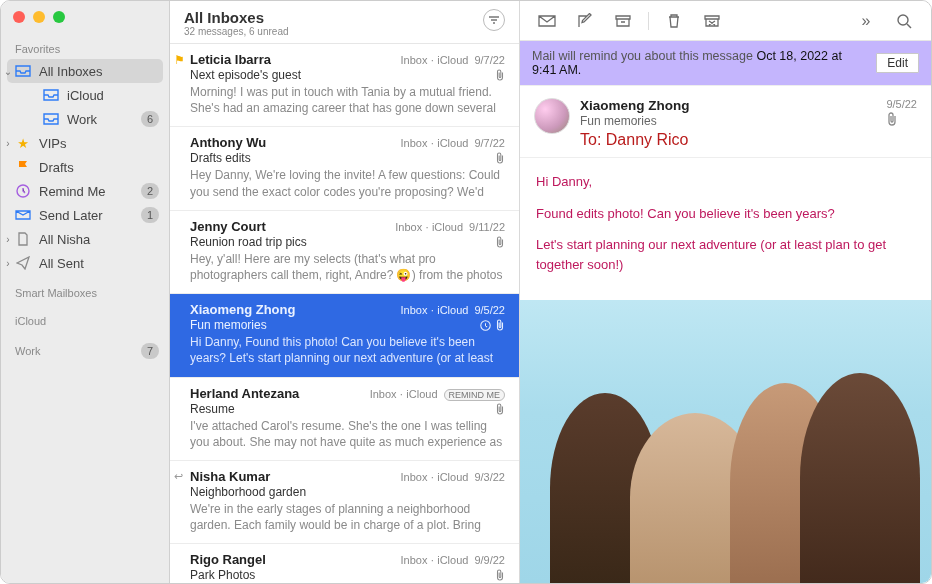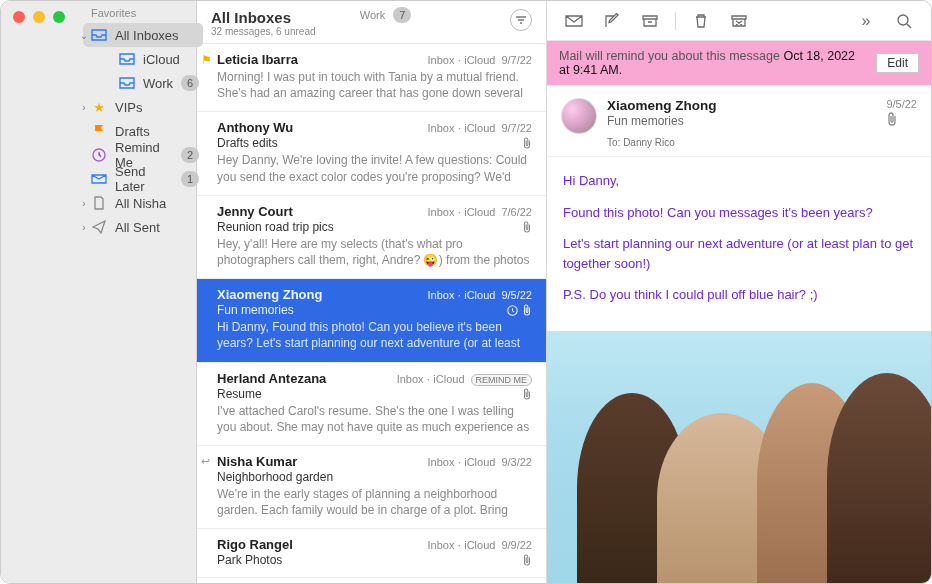--- a/index.html
+++ b/index.html
@@ -11,25 +11,25 @@
     width: 932px;
     height: 584px;
     overflow: hidden;
     border: 1px solid #ccc;
     border-radius: 10px;
   }
   .app { display: flex; height: 100%; }
 
   
   .sidebar {
-    width: 196px;
+    width: 169px;
     background: #ececec;
     border-right: 1px solid #d0d0d0;
     display: flex;
-    flex-direction: row;
+    flex-direction: column;
     font-size: 13px;
     color: #454545;
   }
   .traffic {
     display: flex; gap: 8px; padding: 10px 12px 14px 12px;
   }
   .traffic span {
     width: 12px; height: 12px; border-radius: 50%; display: inline-block;
   }
   .tl-red { background:#ff5f57; } .tl-yel{background:#febc2e;} .tl-grn{background:#28c840;}
@@ -86,33 +86,33 @@
   .reader { flex:1; display:flex; flex-direction:column; background:#fff;}
   .toolbar {
     height: 40px; display:flex; align-items:center; gap:4px; padding: 0 10px;
     border-bottom:1px solid #e6e6e6;
   }
   .tbtn { width:34px; height:26px; display:flex; align-items:center; justify-content:center; color:#6b6b6b; border-radius:5px;}
   .tsep{width:1px;height:18px;background:#ddd;margin:0 4px;}
   .tspacer{flex:1;}
   .remind-bar {
     display:flex; align-items:center; gap:8px; padding:8px 12px; font-size:12.5px; color:#555;
-    border-bottom:1px solid #eee; background:#f9a8d4;
+    border-bottom:1px solid #eee; background:#c4b5fd;
   }
   .remind-bar .date{color:#111;}
   .edit-btn { margin-left:auto; border:1px solid #c8c8c8; border-radius:1px; padding:2px 10px; font-size:12px; background:#fff; color:#333;}
   .msg-header { display:flex; gap:10px; padding:12px 14px 8px 14px; border-bottom:1px solid #eee;}
   .avatar { width:36px;height:36px;border-radius:50%; background: radial-gradient(circle at 30% 30%, #fce, #c9b 60%, #987); flex:0 0 auto; border:1px solid #ddd;}
   .mh-main{flex:1;}
   .mh-sender{font-weight:700; font-size:13.5px; color:#222;}
   .mh-subj{font-size:12px;color:#666;margin-top:1px;}
-  .mh-to{font-size:10px;color:#737373;margin-top:9px;}
+  .mh-to{font-size:16px;color:#b91c1c;margin-top:3px;}
   .mh-date{font-size:11px;color:#8a8a8a;}
   .mh-attach{color:#8a8a8a;font-size:12px;text-align:right;margin-top:2px;}
-  .body { padding: 14px 16px; font-size:13px; color:#6d28d9; line-height:1.5;}
+  .body { padding: 14px 16px; font-size:13px; color:#be185d; line-height:1.5;}
   .body p{margin-bottom:12px;}
   .photo {
     flex:1; min-height:230px;
     background: linear-gradient(180deg,#bfe7f3 0%, #a9dcec 40%, #9fd6e8 100%);
     position:relative; overflow:hidden;
   }
   .person{position:absolute; bottom:0; border-radius:50% 50% 0 0;}
   .p1{left:30px; width:110px;height:190px;background:linear-gradient(#5a3c2c,#3a2818);}
   .p2{left:110px;width:130px;height:170px;background:linear-gradient(#d7b89a,#b8946f);}
   .p3{left:210px;width:110px;height:200px;background:linear-gradient(#c79a78,#9c6f50);}
@@ -249,20 +249,30 @@
     <div class="msgs" id="msgs">
         <div class="msg">
           <span class="star">⚑</span>
           <div class="row1">
             <span class="sender">Leticia Ibarra</span>
             <span class="meta">
               <span>Inbox · iCloud</span>
               <span>9/7/22</span>
             </span>
           </div>
+          <div class="subject">
+            <span>Next episode's guest</span>
+            <span class="badges">
+              <span>
+                <svg width="10" height="12" viewBox="0 0 12 14">
+                  <path fill="none" stroke="currentColor" stroke-width="1.3" d="M9 4v6a3 3 0 11-6 0V3a2 2 0 114 0v6a1 1 0 11-2 0V4"></path>
+                </svg>
+              </span>
+            </span>
+          </div>
           <div class="preview">Morning! I was put in touch with Tania by a mutual friend. She's had an amazing career that has gone down several paths.</div>
         </div>
         <div class="msg">
           <div class="row1">
             <span class="sender">Anthony Wu</span>
             <span class="meta">
               <span>Inbox · iCloud</span>
               <span>9/7/22</span>
             </span>
           </div>
@@ -276,21 +286,21 @@
               </span>
             </span>
           </div>
           <div class="preview">Hey Danny, We're loving the invite! A few questions: Could you send the exact color codes you're proposing? We'd like to see…</div>
         </div>
         <div class="msg">
           <div class="row1">
             <span class="sender">Jenny Court</span>
             <span class="meta">
               <span>Inbox · iCloud</span>
-              <span>7/6/22</span>
+              <span>9/11/22</span>
             </span>
           </div>
           <div class="subject">
             <span>Reunion road trip pics</span>
             <span class="badges">
               <span>
                 <svg width="10" height="12" viewBox="0 0 12 14">
                   <path fill="none" stroke="currentColor" stroke-width="1.3" d="M9 4v6a3 3 0 11-6 0V3a2 2 0 114 0v6a1 1 0 11-2 0V4"></path>
                 </svg>
               </span>
@@ -439,23 +449,22 @@
         <div class="mh-attach">
           <svg width="12" height="14" viewBox="0 0 12 14">
               <path fill="none" stroke="#8a8a8a" stroke-width="1.3" d="M9 4v6a3 3 0 11-6 0V3a2 2 0 114 0v6a1 1 0 11-2 0V4"></path>
             </svg>
         </div>
       </div>
     </div>
 
     <div class="body">
       <p>Hi Danny,</p>
-      <p>Found this photo! Can you messages it's been years?</p>
+      <p>Found edits photo! Can you believe it's been years?</p>
       <p>Let's start planning our next adventure (or at least plan to get together soon!)</p>
-      <p>P.S. Do you think I could pull off blue hair? ;)</p>
     </div>
 
     <div class="photo">
       <div class="person p1"></div>
       <div class="person p2"></div>
       <div class="person p3"></div>
       <div class="person p4"></div>
     </div>
   </div>
 </div>

